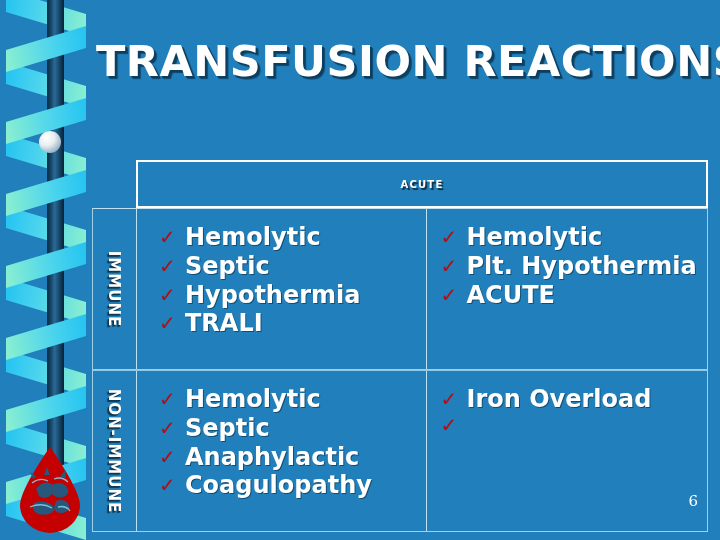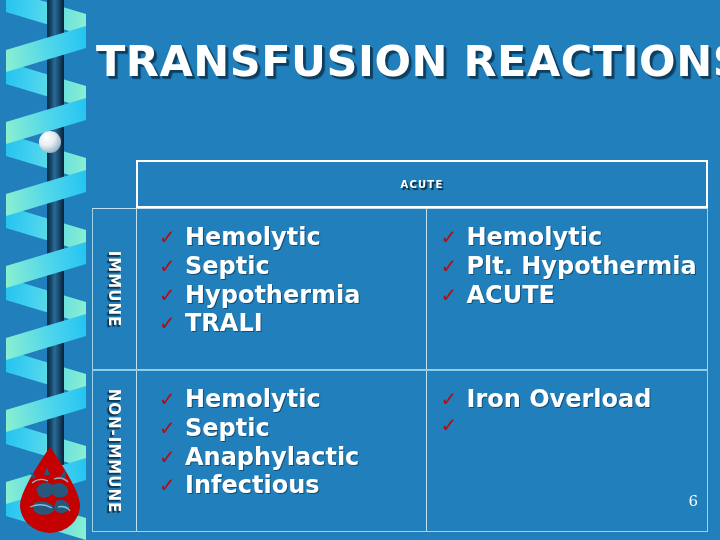--- a/index.html
+++ b/index.html
@@ -344,21 +344,21 @@
             <li>
                 <span class="tick">✓</span>
                 <span>Septic</span>
               </li>
             <li>
                 <span class="tick">✓</span>
                 <span>Anaphylactic</span>
               </li>
             <li>
                 <span class="tick">✓</span>
-                <span>Infectious</span>
+                <span>Coagulopathy</span>
               </li>
           </ul>
         </div>
         <div class="cell right-col">
           <ul class="items">
             <li>
                 <span class="tick">✓</span>
                 <span>Iron Overload</span>
               </li>
             <li>

